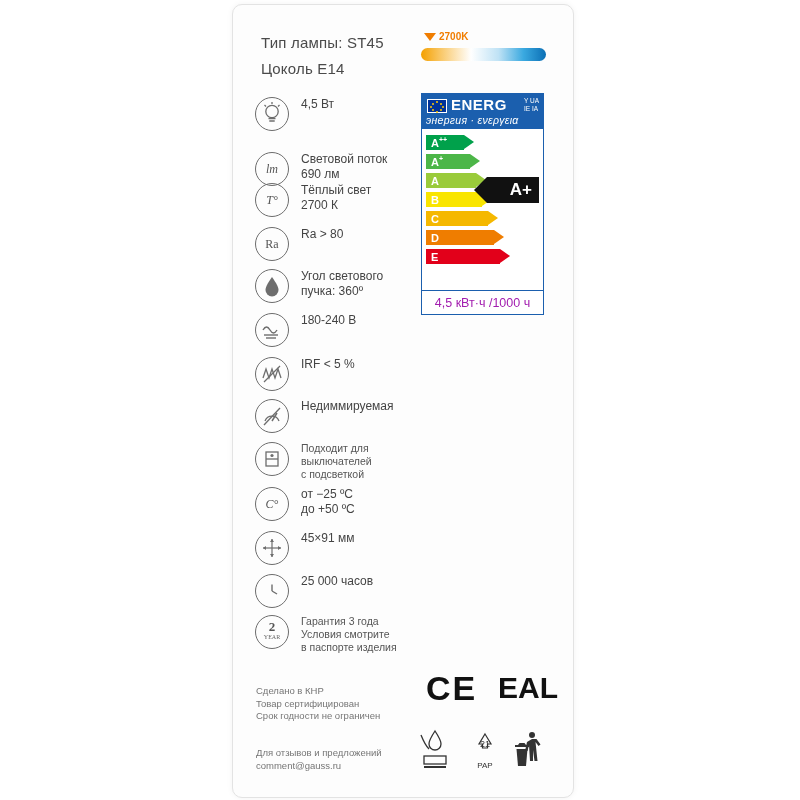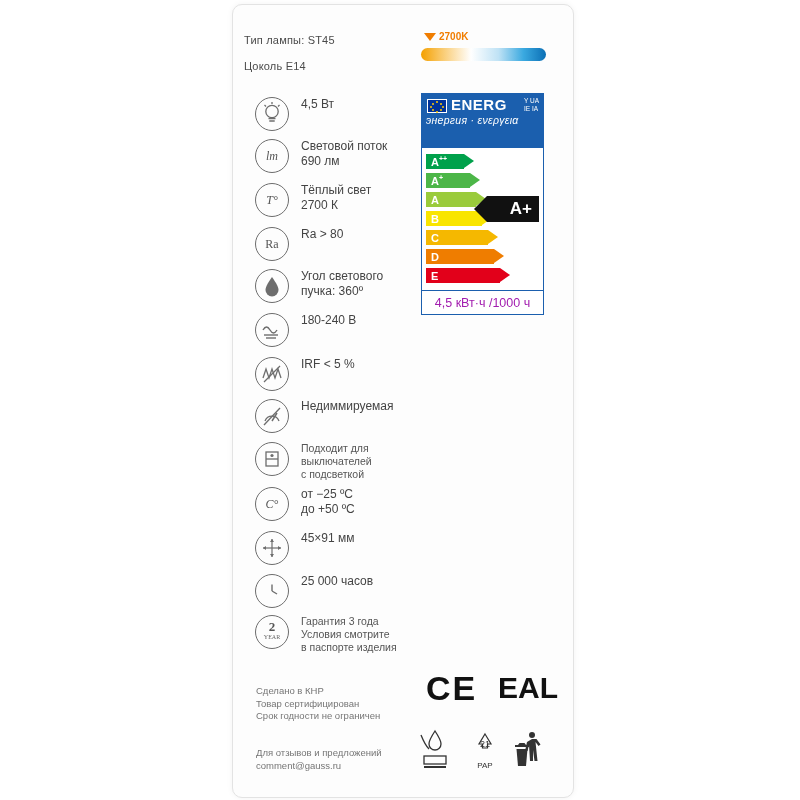--- a/index.html
+++ b/index.html
@@ -28,22 +28,22 @@
     background: #fdfdfd;
     border: 1px solid #e3e3e3;
     border-radius: 10px;
     box-shadow: 0 0 6px rgba(0,0,0,0.05);
     overflow: hidden;
   }
 
   
   .hdr {
     position: absolute;
-    left: 11px;
-    font-size: 11px;
+    left: 28px;
+    font-size: 15px;
     color: #4a4a4a;
     letter-spacing: .2px;
   }
   .hdr.l1 { top: 29px; }
   .hdr.l2 { top: 55px; }
 
   
   .cct-wrap {
     position: absolute;
     left: 188px;
@@ -128,21 +128,21 @@
     left: 188px;
     top: 88px;
     width: 123px;
     height: 222px;
     border: 1.6px solid #1b5fae;
     background: #ffffff;
     box-sizing: border-box;
   }
   .energy-top {
     position: relative;
-    height: 54px;
+    height: 35px;
     background: #1b5fae;
     color: #ffffff;
   }
   .eu-flag {
     position: absolute;
     left: 5px;
     top: 5px;
     width: 20px;
     height: 14px;
     background: #003399;
@@ -327,21 +327,21 @@
           <line x1="12.5" y1="20.5" x2="19.5" y2="20.5" stroke="#6d6d6d" stroke-width="1.3"></line>
           <line x1="13.3" y1="23" x2="18.7" y2="23" stroke="#6d6d6d" stroke-width="1.3"></line>
           <line x1="16" y1="4" x2="16" y2="6" stroke="#6d6d6d" stroke-width="1.3"></line>
           <line x1="8.5" y1="7" x2="10" y2="8.4" stroke="#6d6d6d" stroke-width="1.3"></line>
           <line x1="23.5" y1="7" x2="22" y2="8.4" stroke="#6d6d6d" stroke-width="1.3"></line>
         </svg>
       </div>
       <div class="lbl">4,5 Вт</div>
     </div>
 
-    <div class="spec" style="top:134px">
+    <div class="spec" style="top:147px">
       <div class="ico">
         <div class="txt" style="font-style:italic">lm</div>
       </div>
       <div class="lbl">Световой поток
 690 лм</div>
     </div>
 
     <div class="spec" style="top:178px">
       <div class="ico">
         <div class="txt" style="font-style:italic">T°</div>

